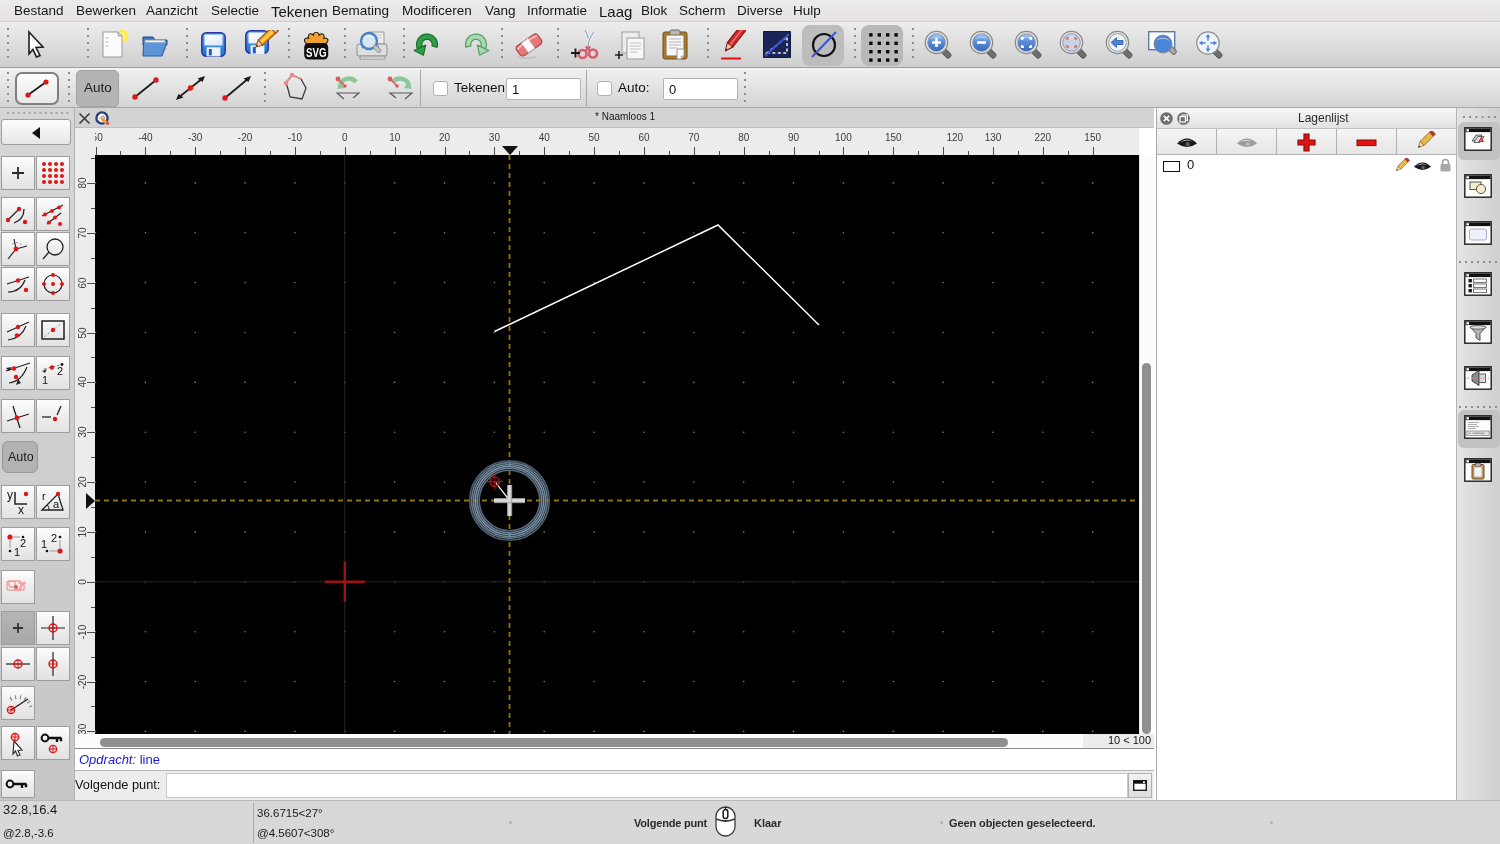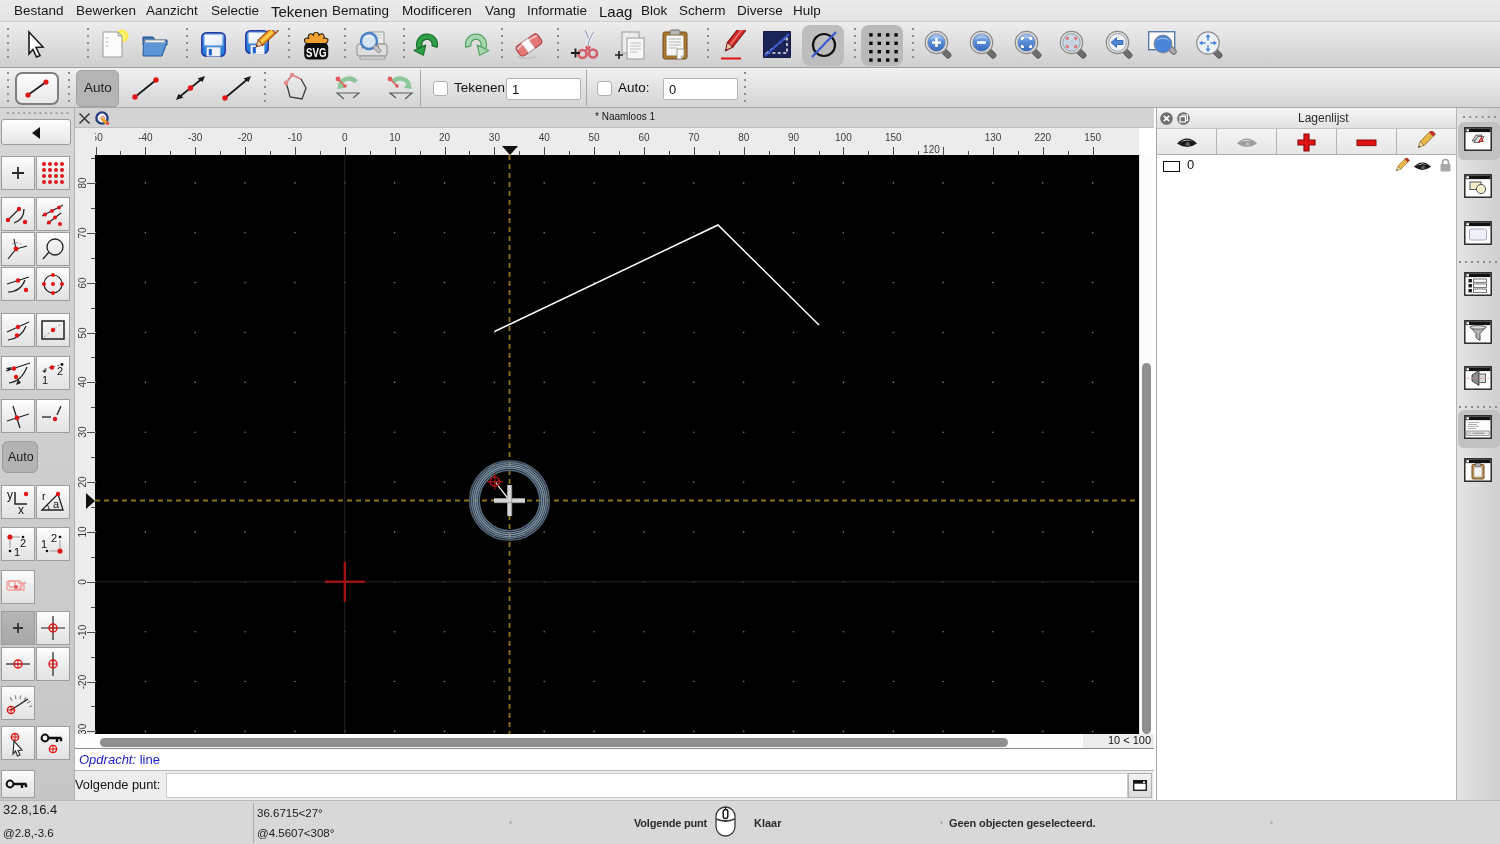--- a/index.html
+++ b/index.html
@@ -661,21 +661,21 @@
     <div class="tick" style="left:723.5px;top:23px;width:1px;height:4px"></div>
     <div class="rlab" style="left:678.5px;top:4px;width:40px;text-align:center">90</div>
     <div class="tick" style="left:748.4px;top:19px;width:1px;height:8px"></div>
     <div class="tick" style="left:773.3px;top:23px;width:1px;height:4px"></div>
     <div class="rlab" style="left:728.4px;top:4px;width:40px;text-align:center">100</div>
     <div class="tick" style="left:798.3px;top:19px;width:1px;height:8px"></div>
     <div class="tick" style="left:823.2px;top:23px;width:1px;height:4px"></div>
     <div class="rlab" style="left:778.3px;top:4px;width:40px;text-align:center">150</div>
     <div class="tick" style="left:848.1px;top:19px;width:1px;height:8px"></div>
     <div class="tick" style="left:873.0px;top:23px;width:1px;height:4px"></div>
-    <div class="rlab" style="left:828.1px;top:16px;width:40px;text-align:left">120</div>
+    <div class="rlab" style="left:828.1px;top:4px;width:40px;text-align:right">120</div>
     <div class="tick" style="left:898.0px;top:19px;width:1px;height:8px"></div>
     <div class="tick" style="left:922.9px;top:23px;width:1px;height:4px"></div>
     <div class="rlab" style="left:878.0px;top:4px;width:40px;text-align:center">130</div>
     <div class="tick" style="left:947.8px;top:19px;width:1px;height:8px"></div>
     <div class="tick" style="left:972.8px;top:23px;width:1px;height:4px"></div>
     <div class="rlab" style="left:927.8px;top:4px;width:40px;text-align:center">220</div>
     <div class="tick" style="left:997.7px;top:19px;width:1px;height:8px"></div>
     <div class="rlab" style="left:977.7px;top:4px;width:40px;text-align:center">150</div>
     <svg class="abs" style="left:406.5px;top:18px" width="16" height="9" viewBox="0 0 16 9">
       <path d="M0 0 h16 l-8 9 z" fill="#111"></path>

